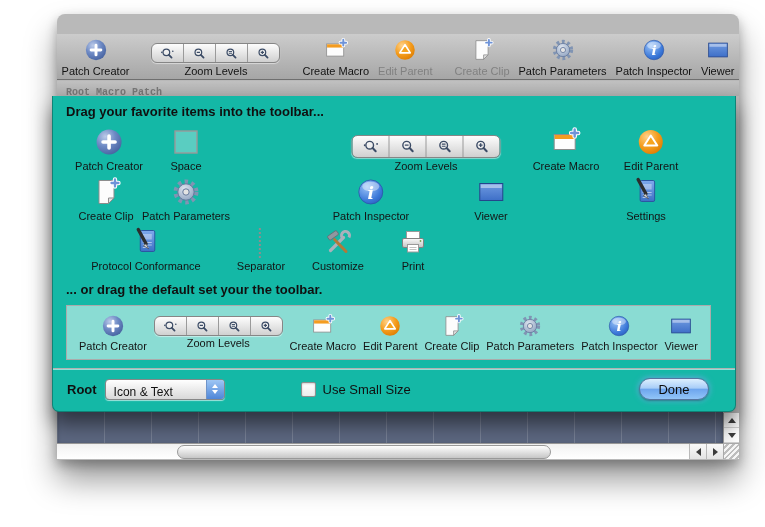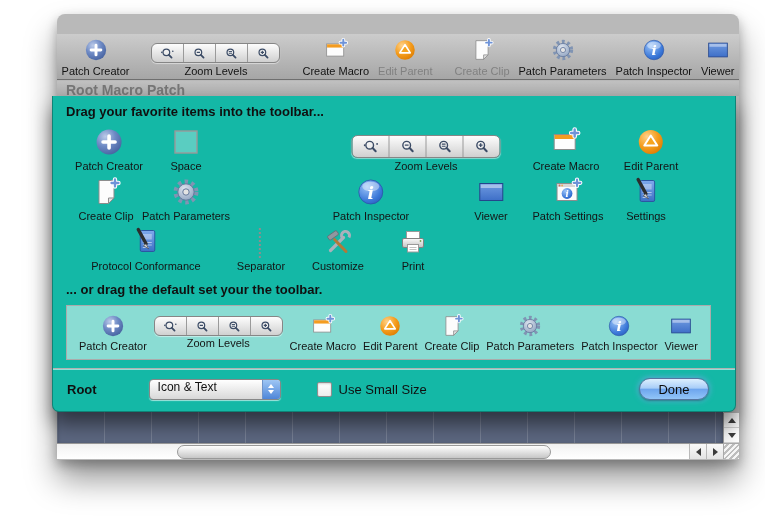--- a/index.html
+++ b/index.html
@@ -37,21 +37,21 @@
   .seg{display:flex;border:1px solid #868686;border-radius:6px;overflow:hidden;
        background:linear-gradient(#fdfdfd,#d0d0d0);box-shadow:0 1px 1px rgba(255,255,255,.5);}
   .seg .cell{width:36px;height:21px;display:flex;align-items:center;justify-content:center;border-right:1px solid #9a9a9a;}
   .seg .cell:last-child{border-right:none;}
   .seg.small .cell{width:31px;height:18px;}
   .mag{width:15px;height:15px;}
   .seg.small .mag{width:13px;height:13px;}
 
   
   .tabstrip{position:absolute;left:0;right:0;top:67px;height:15px;background:linear-gradient(#c0c0c0,#aeaeae);}
-  .tabstrip span{font-size:14px;font-weight:bold;color:#767676;margin-left:9px;line-height:15px;display:inline-block;}
+  .tabstrip span{font-size:10px;font-weight:bold;color:#767676;margin-left:9px;line-height:15px;display:inline-block;font-family:Liberation Mono, monospace;}
   .gridarea{position:absolute;left:0;right:16px;top:82px;height:347px;background:#5c6780;
             background-image:repeating-linear-gradient(90deg,rgba(255,255,255,.16) 0 1px,transparent 1px 47px);
             box-shadow:inset 0 2px 4px rgba(0,0,0,.35);}
   .hscroll{position:absolute;left:0;right:16px;top:429px;height:16px;background:linear-gradient(#f2f2f2,#ffffff);
            border-top:1px solid #989898;box-sizing:border-box;}
   .hthumb{position:absolute;left:120px;top:1px;width:372px;height:12px;border-radius:7px;
           background:linear-gradient(#ffffff,#c6c6c6);border:1px solid #999999;}
   .harrows{position:absolute;right:0;top:0;height:15px;display:flex;}
   .sbtn{width:16px;height:15px;display:flex;align-items:center;justify-content:center;border-left:1px solid #b9b9b9;background:linear-gradient(#fafafa,#e4e4e4);}
   .vscroll{position:absolute;right:0;top:399px;width:16px;height:30px;background:linear-gradient(90deg,#f2f2f2,#ffffff);
@@ -77,28 +77,28 @@
   .defset-label{position:absolute;left:13px;top:186px;font-size:13px;font-weight:bold;color:#101010;}
   .defset-box{position:absolute;left:13px;top:209px;width:645px;height:55px;box-sizing:border-box;
               background:rgba(255,255,255,.5);border:1px solid #ababab;
               display:flex;align-items:center;justify-content:space-between;padding:0 12px;}
   .def-item{display:flex;flex-direction:column;align-items:center;}
   .def-item .lbl{font-size:11px;color:#141414;margin-top:1px;white-space:nowrap;}
 
   .sheet-divider{position:absolute;left:0;right:0;top:272px;height:1px;background:#b2b2b2;box-shadow:0 1px 0 rgba(255,255,255,.55);}
   .sheet-footer{position:absolute;left:14px;right:26px;top:281px;height:24px;display:flex;align-items:center;}
   .show-label{font-size:13px;font-weight:bold;color:#101010;margin-right:8px;}
-  .popup{width:132px;height:21px;border:1px solid #878787;border-radius:4px;background:linear-gradient(#ffffff,#d8d8d8);
-         display:flex;align-items:flex-start;box-sizing:border-box;overflow:hidden;box-shadow:0 1px 1px rgba(255,255,255,.6);margin-left:44px;}
+  .popup{width:120px;height:21px;border:1px solid #878787;border-radius:4px;background:linear-gradient(#ffffff,#d8d8d8);
+         display:flex;align-items:flex-end;box-sizing:border-box;overflow:hidden;box-shadow:0 1px 1px rgba(255,255,255,.6);}
   .popup .val{flex:1;font-size:12px;color:#111;padding-left:8px;}
   .popup .cap{width:17px;align-self:stretch;background:linear-gradient(#9ec6f4,#4f86d8);
               display:flex;flex-direction:column;align-items:center;justify-content:center;gap:2px;border-left:1px solid #6f94c9;}
   .cap .t-up{width:0;height:0;border-left:3.5px solid transparent;border-right:3.5px solid transparent;border-bottom:4.5px solid #fff;}
   .cap .t-dn{width:0;height:0;border-left:3.5px solid transparent;border-right:3.5px solid transparent;border-top:4.5px solid #fff;}
-  .chk-wrap{display:flex;align-items:center;margin-left:36px;}
+  .chk-wrap{display:flex;align-items:center;margin-left:76px;}
   .checkbox{width:13px;height:13px;border:1px solid #8f8f8f;border-radius:2px;background:linear-gradient(#ffffff,#ededed);
             box-shadow:inset 0 1px 2px rgba(0,0,0,.18);}
   .chk-label{font-size:13px;color:#101010;margin-left:7px;}
   .done-btn{margin-left:auto;width:68px;height:20px;border-radius:11px;
             background:linear-gradient(#ddeffe 0%,#a9cef8 45%,#6ea6ee 52%,#92c5f8 100%);
             border:1px solid #56749f;display:flex;align-items:center;justify-content:center;
             font-size:13px;color:#0c0c0c;box-shadow:0 1px 2px rgba(0,0,0,.3),0 0 6px rgba(120,170,235,.95);}
   .dotted-sep{width:2px;height:30px;border-left:2px dotted #8e8e8e;margin:0 auto;}
 </style>
 </head>
@@ -447,28 +447,20 @@
     <div class="lbl">Patch Inspector</div>
   </div>
   <div class="pal-item" style="left:438px;top:78px">
     <div class="pal-icon-box">
         <svg class="ic32">
           <use href="#sym-viewer"></use>
         </svg>
       </div>
     <div class="lbl">Viewer</div>
   </div>
-  <div class="pal-item" style="left:515px;top:78px">
-    <div class="pal-icon-box">
-        <svg class="ic32">
-          <use href="#sym-patch-settings"></use>
-        </svg>
-      </div>
-    <div class="lbl">Patch Settings</div>
-  </div>
   <div class="pal-item" style="left:593px;top:78px">
     <div class="pal-icon-box">
         <svg class="ic32">
           <use href="#sym-doc-pen"></use>
         </svg>
       </div>
     <div class="lbl">Settings</div>
   </div>
 
   <div class="pal-item" style="left:93px;top:128px">

